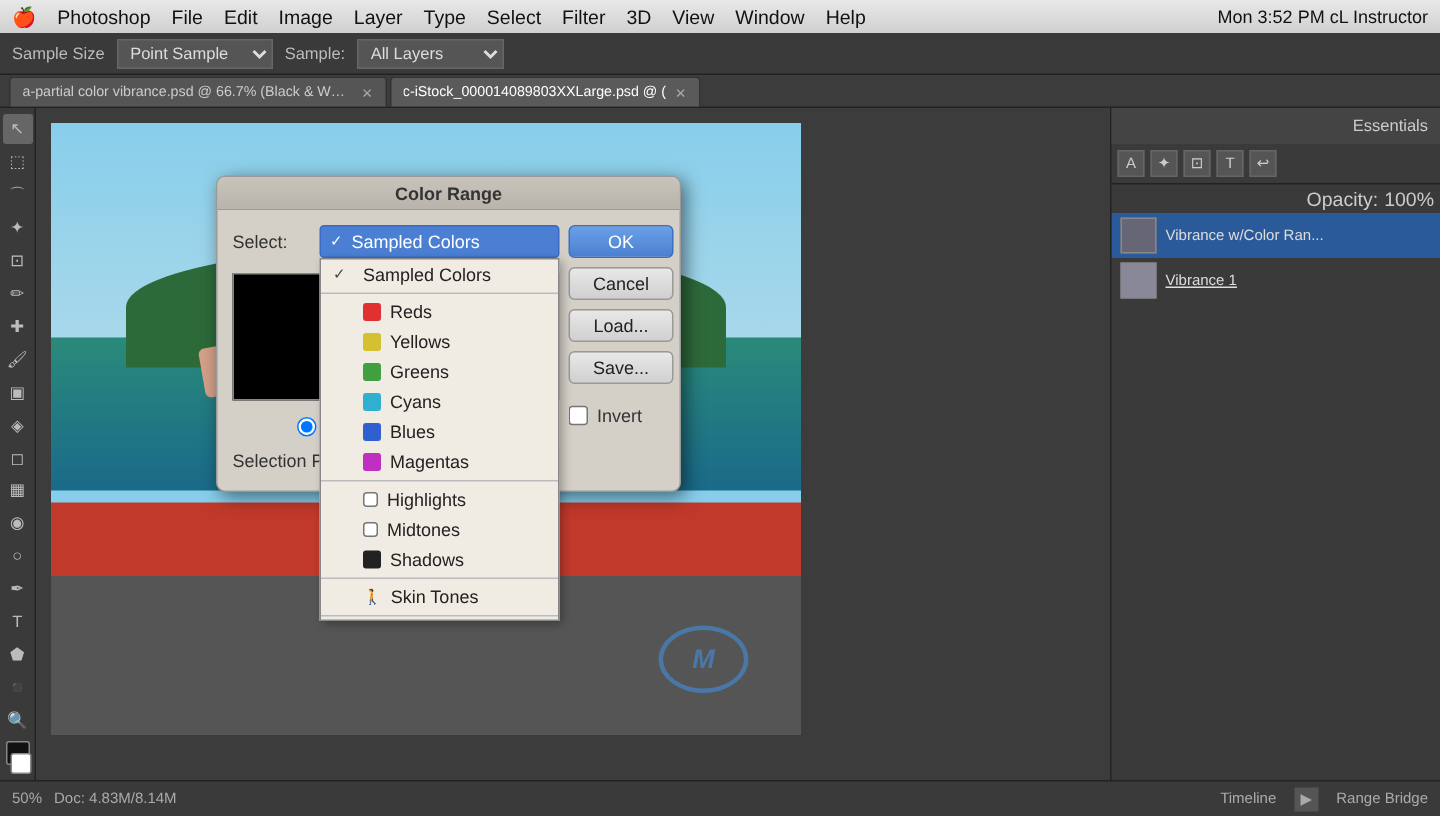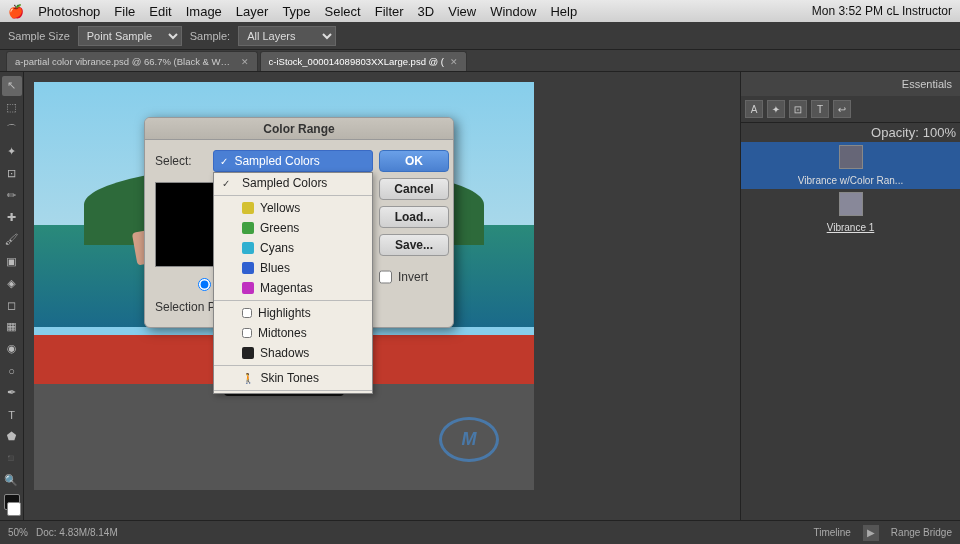--- a/index.html
+++ b/index.html
@@ -145,21 +145,20 @@
       color: #ccc;
     }
     .layer-item {
       display: flex;
       align-items: center;
       padding: 3px 6px;
       font-size: 11px;
       color: #ddd;
       cursor: pointer;
       gap: 6px;
-      flex-direction: column;
     }
     .layer-item.active { background: #2a5a9a; }
     .layer-thumb {
       width: 24px;
       height: 24px;
       background: #666;
       border: 1px solid #888;
       flex-shrink: 0;
     }
 
@@ -313,21 +312,20 @@
       height: 22px;
       background: linear-gradient(to bottom, #e8e8e8, #d0d0d0);
       border: 1px solid #999;
       border-radius: 4px;
       font-size: 12px;
       color: #222;
       cursor: pointer;
       display: flex;
       align-items: center;
       justify-content: center;
-      font-weight: bold;
     }
     .cr-btn.default {
       background: linear-gradient(to bottom, #6aa0e8, #4a80d0);
       color: white;
       border-color: #3a70c0;
     }
 
     
     .cr-invert-row {
       display: flex;
@@ -476,20 +474,25 @@
                 </div>
 
                 <div id="cr-dropdown">
                   <div class="dropdown-item">
                     <span class="check-space">✓</span>
                     <span>Sampled Colors</span>
                   </div>
                   <div class="dropdown-separator"></div>
                   <div class="dropdown-item">
                     <span class="check-space"> </span>
+                    <div class="color-dot" style="background:#e03030;"></div>
+                    <span>Reds</span>
+                  </div>
+                  <div class="dropdown-item">
+                    <span class="check-space"> </span>
                     <div class="color-dot" style="background:#d4c030;"></div>
                     <span>Yellows</span>
                   </div>
                   <div class="dropdown-item">
                     <span class="check-space"> </span>
                     <div class="color-dot" style="background:#40a040;"></div>
                     <span>Greens</span>
                   </div>
                   <div class="dropdown-item">
                     <span class="check-space"> </span>

